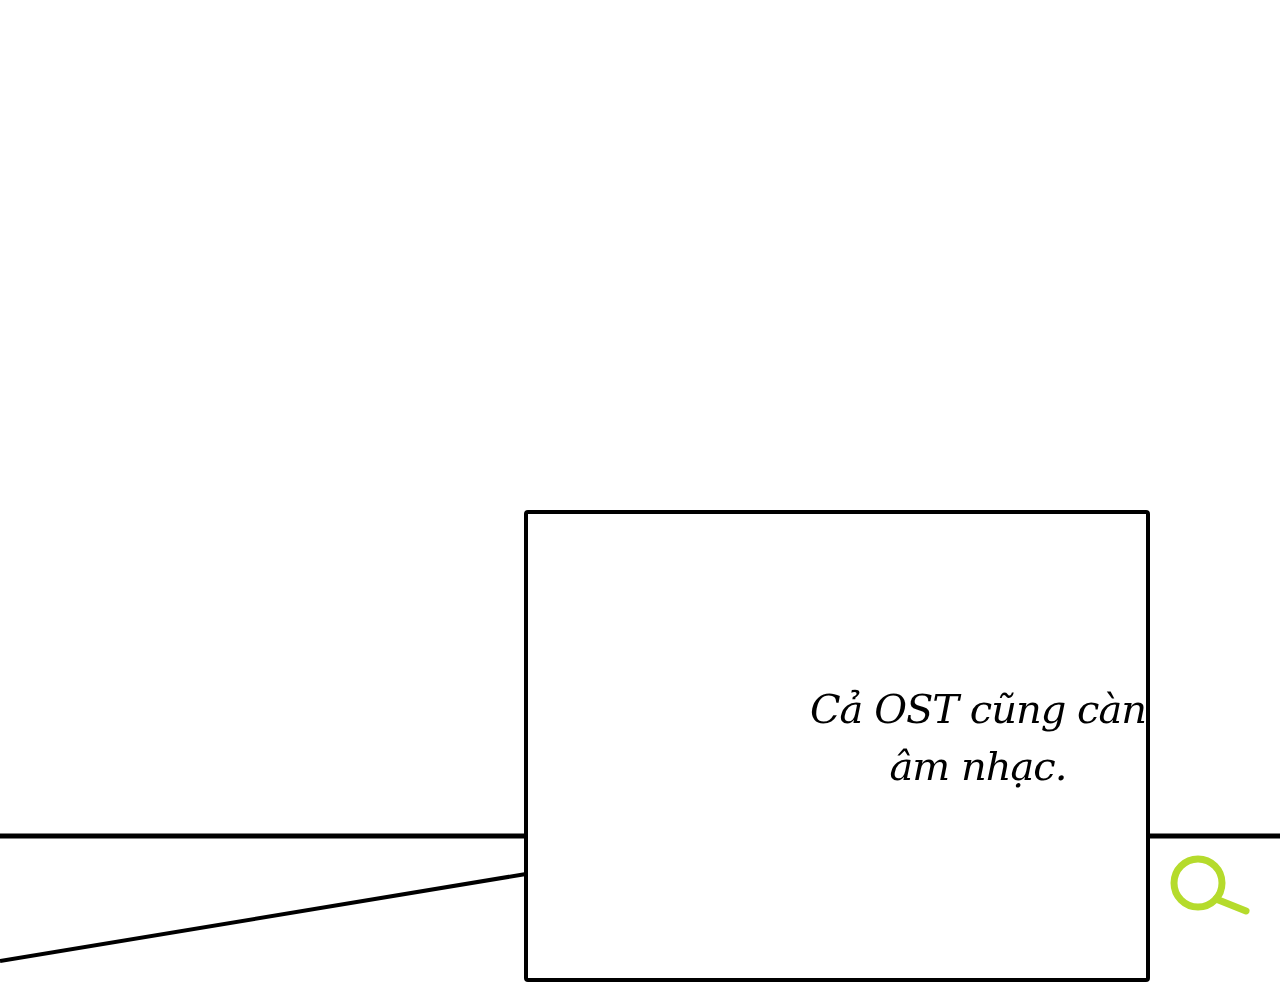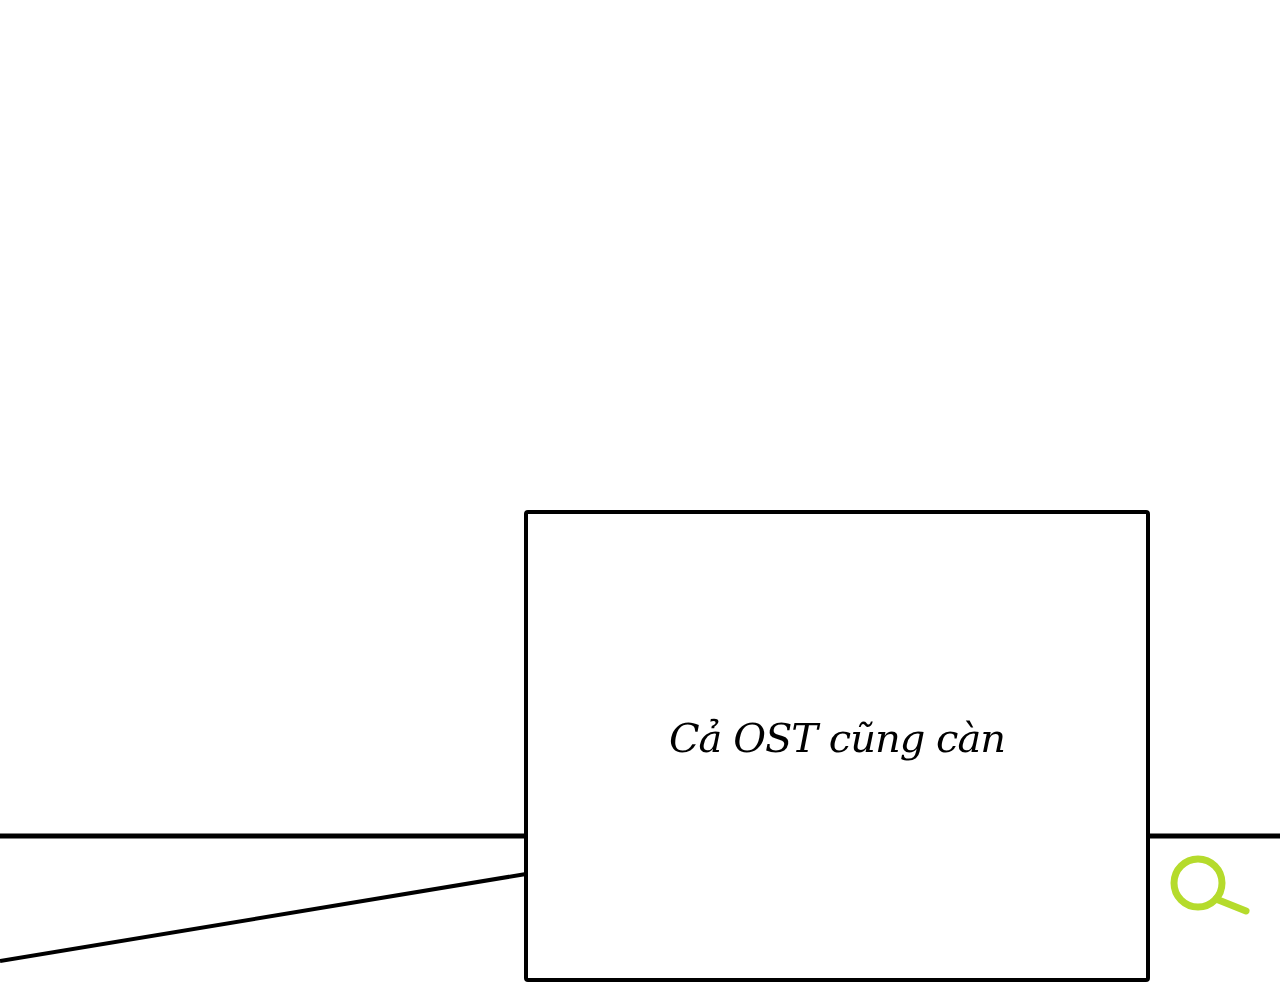--- a/index.html
+++ b/index.html
@@ -1,34 +1,35 @@
 <!DOCTYPE html>
 <html><head>
 <meta charset="utf-8">
 <style>
   html,body{margin:0;padding:0;background:#ffffff;}
   body{width:1280px;height:1004px;position:relative;overflow:hidden;font-family:"DejaVu Serif",serif;}
   svg.lines{position:absolute;left:0;top:0;}
   .box{position:absolute;left:524px;top:510px;width:618px;height:464px;border:4px solid #000;border-radius:4px;background:#fff;
-       display:flex;align-items:center;justify-content:center;}
+       display:flex;align-items:center;justify-content:flex-end;}
   .caption{font-family:"DejaVu Serif",serif;font-style:italic;font-size:40px;line-height:57px;text-align:center;color:#000;margin-top:-16px;letter-spacing:-1px;}
   .caption span{display:block;}
   .search{position:absolute;left:1166px;top:850px;width:90px;height:70px;}
 </style>
 </head>
 <body>
 
 <svg class="lines" width="1280" height="1004">
   <line x1="0" y1="836" x2="526" y2="836" stroke="#000" stroke-width="5"></line>
   <line x1="1146" y1="836" x2="1280" y2="836" stroke="#000" stroke-width="5"></line>
   <line x1="0" y1="961" x2="526" y2="874" stroke="#000" stroke-width="4"></line>
 </svg>
 
 <div class="box">
   <div class="caption">
     <span>Cả OST cũng càn</span>
+    <span>âm nhạc.</span>
   </div>
 </div>
 
 <svg class="search" viewBox="0 0 90 70">
   <circle cx="32" cy="33" r="24" fill="none" stroke="#b5db2c" stroke-width="7"></circle>
   <line x1="50" y1="49" x2="80" y2="61" stroke="#b5db2c" stroke-width="7" stroke-linecap="round"></line>
 </svg>
 
 </body></html>

